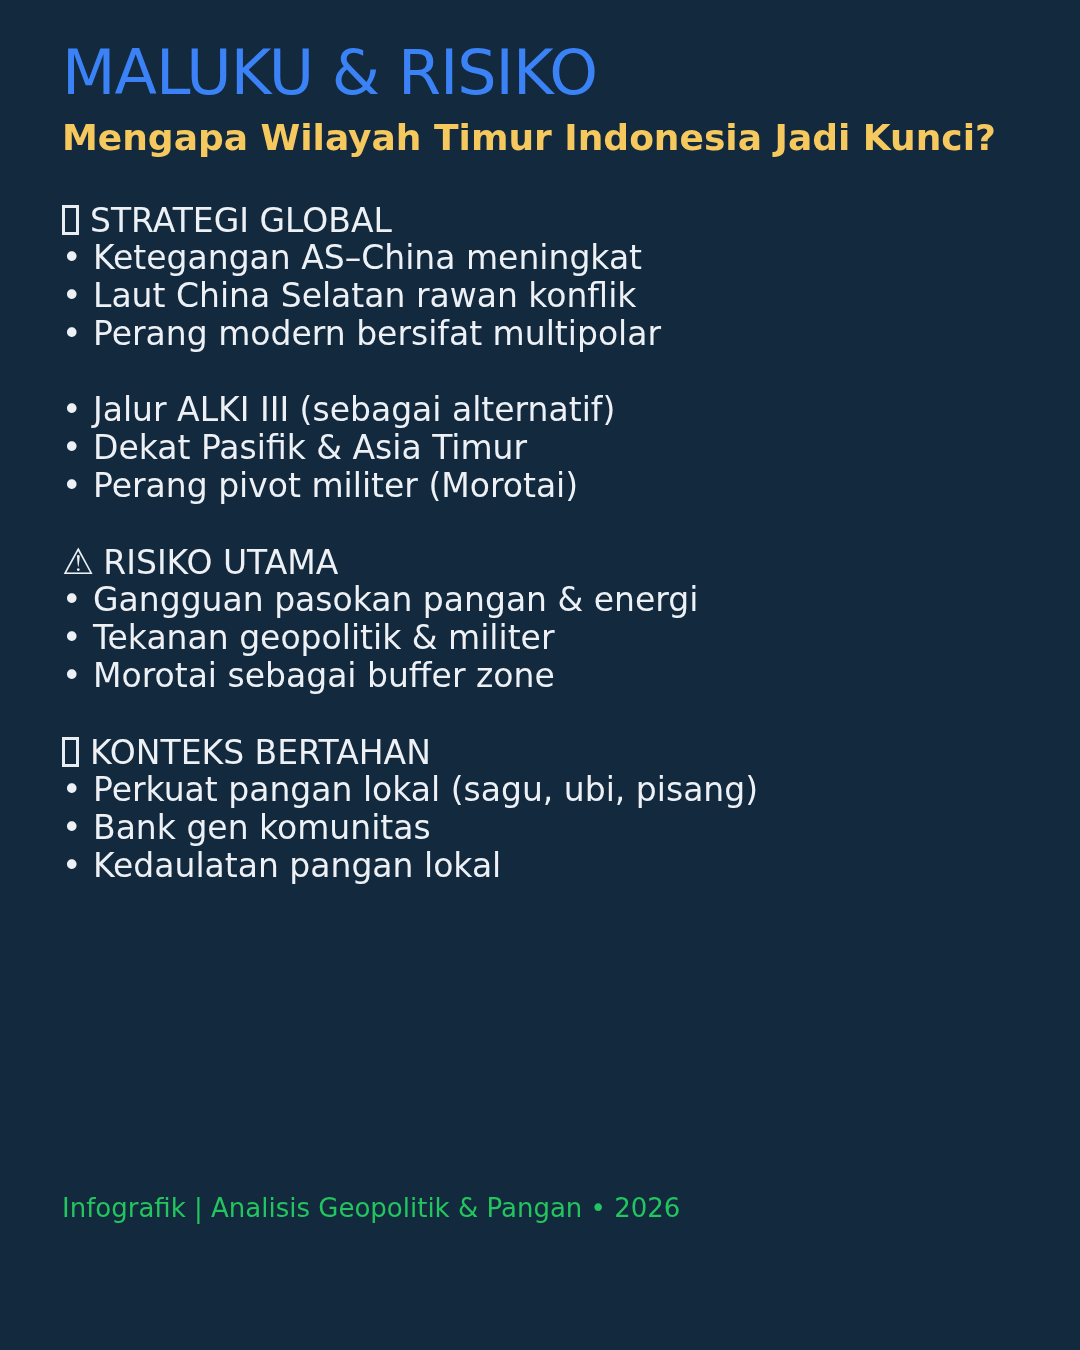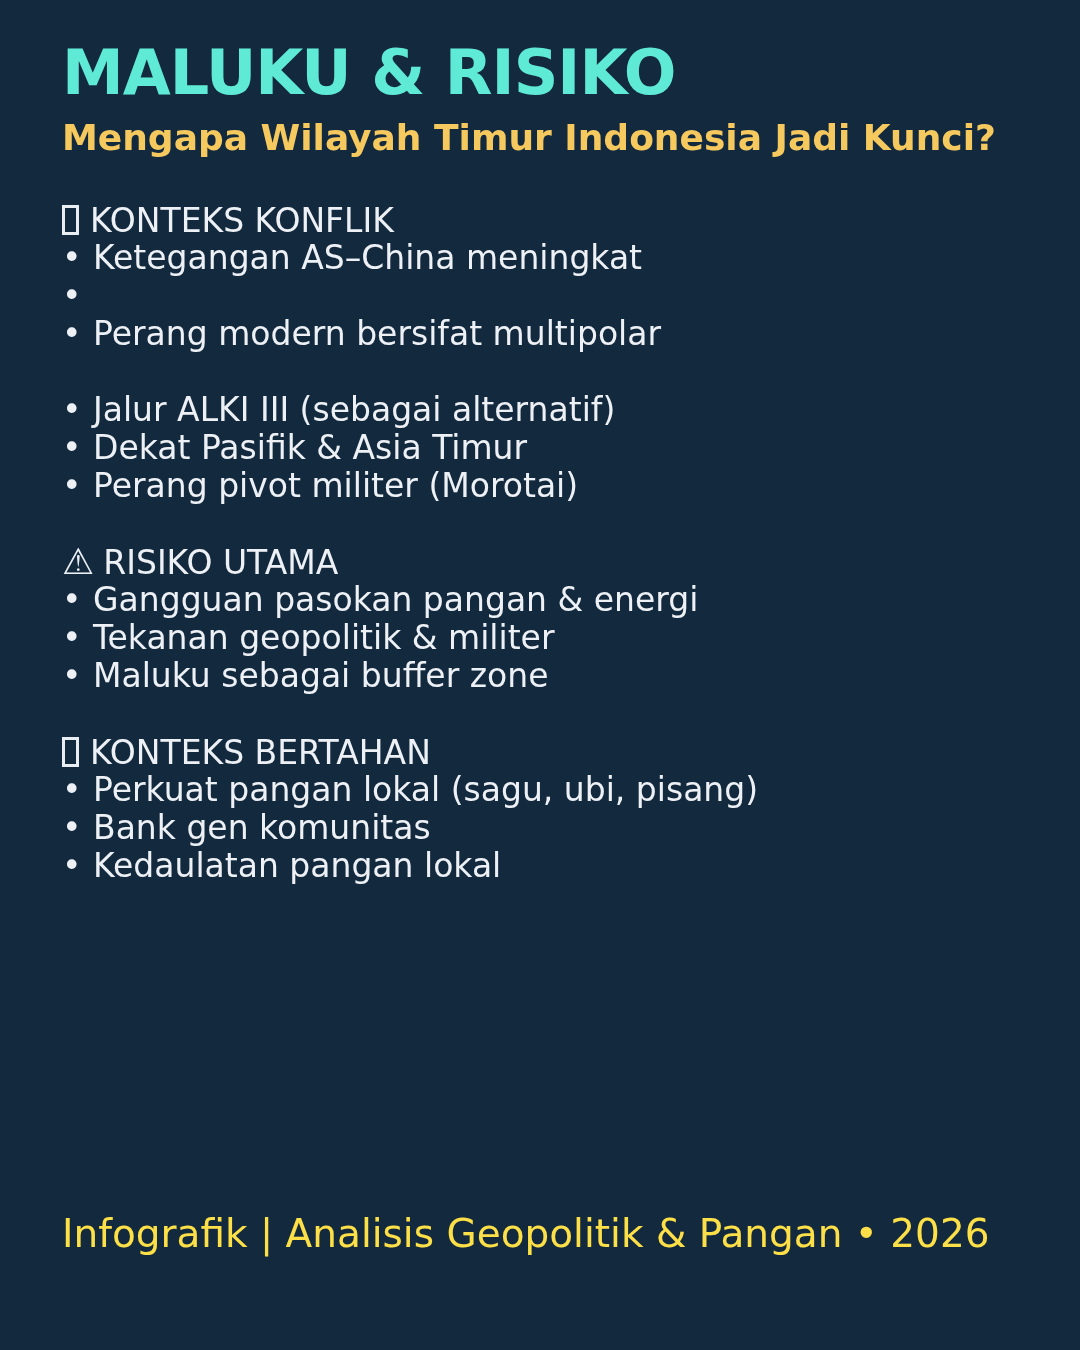--- a/index.html
+++ b/index.html
@@ -12,24 +12,24 @@
     height: 1350px;
     background: #13293e;
     overflow: hidden;
     font-family: "DejaVu Sans", sans-serif;
     color: #edf1f5;
   }
   .content {
     padding: 40px 0 0 62px;
   }
   .title {
-    color: #5eead4;
+    color: #3b82f6;
     font-size: 62px;
     line-height: 65px;
-    font-weight: bold;
+    font-weight: normal;
     letter-spacing: -1px;
     white-space: nowrap;
   }
   .subtitle {
     margin-top: 10px;
     color: #f6c95f;
     font-size: 36px;
     line-height: 46px;
     font-weight: bold;
     white-space: nowrap;
@@ -70,52 +70,53 @@
     line-height: 38px;
     white-space: nowrap;
   }
   .bullet-dot {
     width: 31px;
     flex: none;
   }
   .footer {
     position: absolute;
     left: 62px;
-    top: 1214px;
-    font-size: 39px;
+    top: 1188px;
+    font-size: 26px;
     line-height: 40px;
-    color: #fde047;
+    color: #22c55e;
     white-space: nowrap;
   }
 </style>
 </head>
 <body>
 
 <div class="page">
   <div class="content">
 
     <div class="title">
       <div>MALUKU &amp; RISIKO</div>
     </div>
 
     <div class="subtitle">Mengapa Wilayah Timur Indonesia Jadi Kunci?</div>
 
     <div class="sections">
 
       <div class="section">
         <div class="section-heading">
           <span class="glyph-box"></span>
-          <span>KONTEKS KONFLIK</span>
+          <span>STRATEGI GLOBAL</span>
         </div>
         <div class="bullet-row">
           <span class="bullet-dot">•</span>
           <span>Ketegangan AS–China meningkat</span>
         </div>
         <div class="bullet-row">
           <span class="bullet-dot">•</span>
+          <span>Laut China Selatan rawan konflik</span>
         </div>
         <div class="bullet-row">
           <span class="bullet-dot">•</span>
           <span>Perang modern bersifat multipolar</span>
         </div>
       </div>
 
       <div class="section">
         <div class="bullet-row">
           <span class="bullet-dot">•</span>
@@ -139,21 +140,21 @@
         <div class="bullet-row">
           <span class="bullet-dot">•</span>
           <span>Gangguan pasokan pangan &amp; energi</span>
         </div>
         <div class="bullet-row">
           <span class="bullet-dot">•</span>
           <span>Tekanan geopolitik &amp; militer</span>
         </div>
         <div class="bullet-row">
           <span class="bullet-dot">•</span>
-          <span>Maluku sebagai buffer zone</span>
+          <span>Morotai sebagai buffer zone</span>
         </div>
       </div>
 
       <div class="section">
         <div class="section-heading">
           <span class="glyph-box"></span>
           <span>KONTEKS BERTAHAN</span>
         </div>
         <div class="bullet-row">
           <span class="bullet-dot">•</span>

